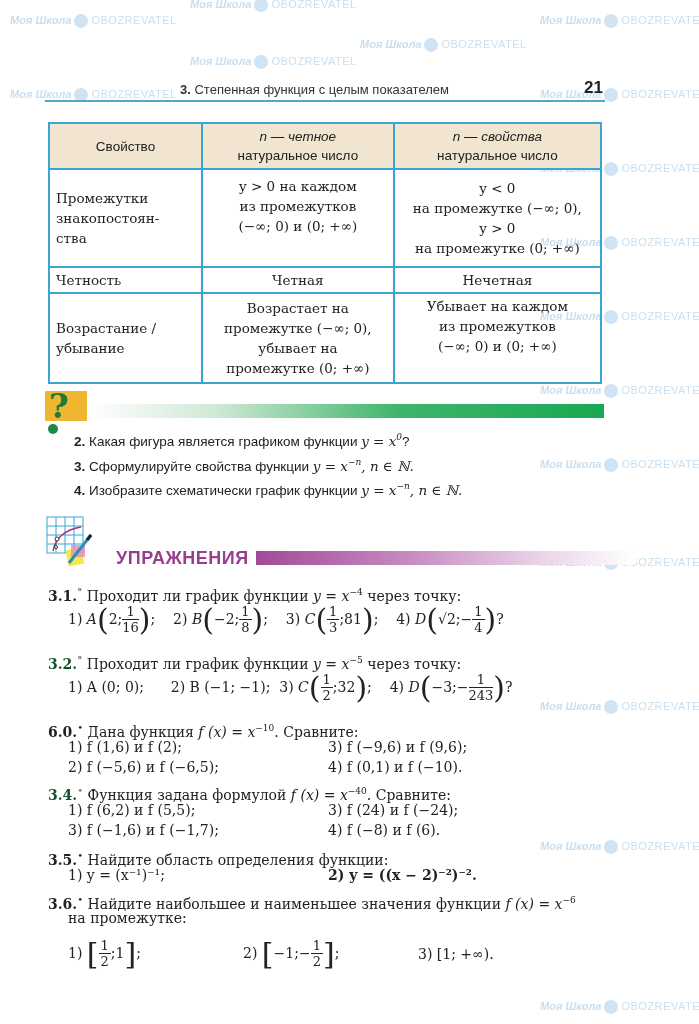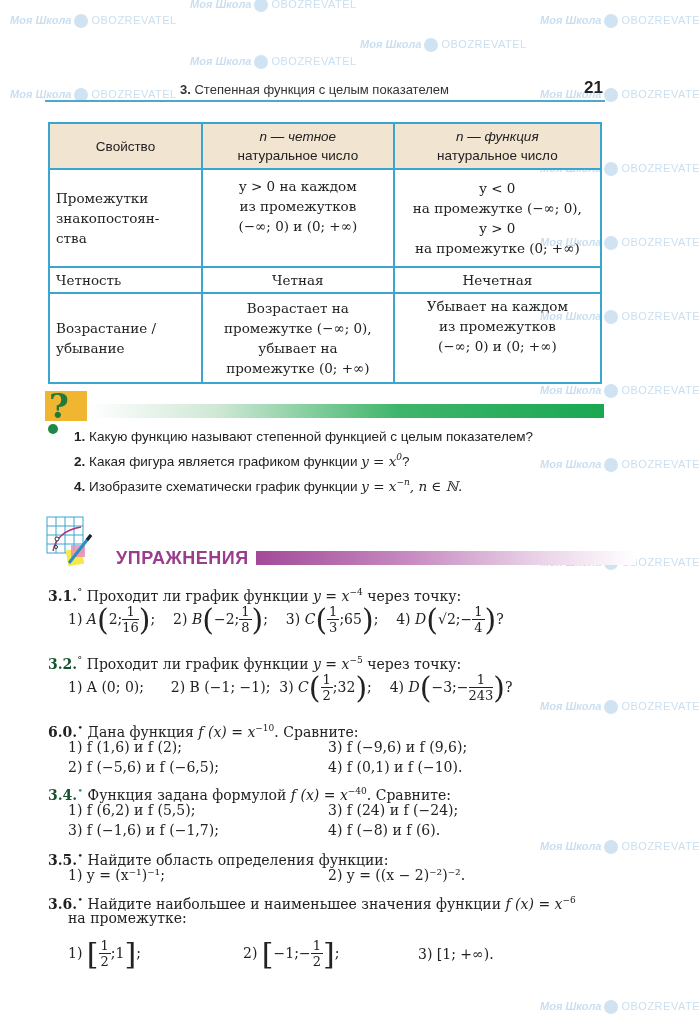--- a/index.html
+++ b/index.html
@@ -83,21 +83,21 @@
   <div class="t"><b>3.</b> <span>Степенная функция с целым показателем</span></div>
   <div class="p">21</div>
 </div>
 <div class="hdr-line"></div>
 
 <table class="props">
   <tbody>
       <tr>
     <th class="c1">Свойство</th>
     <th class="c2"><span class="it">n — четное</span><br><span>натуральное число</span></th>
-    <th class="c3"><span class="it">n — функция</span><br><span>натуральное число</span></th>
+    <th class="c3"><span class="it">n — свойства</span><br><span>натуральное число</span></th>
   </tr>
   <tr style="height:98px;">
     <td>
       <span>Промежутки</span><br>
       <span>знакопостоян-</span><br>
       <span>ства</span>
     </td>
     <td class="ctr" style="vertical-align:top;padding-top:6px;">
       <span>y &gt; 0 на каждом</span><br>
       <span>из промежутков</span><br>
@@ -134,22 +134,22 @@
   </tr>
 </tbody>
   </table>
 
 <div class="q-icon">
     <span class="g">?</span>
   </div>
 <div class="q-dot"></div>
 <div class="q-bar"></div>
 <div class="qs">
-  <div><b>1.</b> <span>Какую функцию называют степенной функцией с целым показателем?</span></div>
   <div><b>2.</b> <span>Какая фигура является графиком функции </span><span class="m">y = x</span><sup class="m">0</sup><span>?</span></div>
+  <div><b>3.</b> <span>Сформулируйте свойства функции </span><span class="m">y = x</span><sup class="m">−n</sup><span class="m">,  n ∈ ℕ.</span></div>
   <div><b>4.</b> <span>Изобразите схематически график функции </span><span class="m">y = x</span><sup class="m">−n</sup><span class="m">,  n ∈ ℕ.</span></div>
 </div>
 
 <svg class="ex-icon" viewBox="0 0 48 54">
   <g stroke="#3aa6cf" stroke-width="1" fill="none">
     <rect x="2" y="2" width="36" height="36"></rect>
     <line x1="11" y1="2" x2="11" y2="38"></line>
       <line x1="20" y1="2" x2="20" y2="38"></line>
       <line x1="29" y1="2" x2="29" y2="38"></line>
     <line x1="2" y1="11" x2="38" y2="11"></line>
@@ -167,21 +167,21 @@
 <div class="ex-title">УПРАЖНЕНИЯ</div>
 <div class="ex-bar"></div>
 
 <div class="ex" style="top:582px;">
   <span class="n">3.1.</span><span class="deg">°</span>
   <span>Проходит ли график функции </span><i>y = x</i><sup>−4</sup><span> через точку:</span>
 </div>
 <div class="sub" style="left:68px;top:604px;">
   <span>1)</span> <i>A</i><span class="paren">(</span><span>2</span>;<span class="frac"><span class="top">1</span><span>16</span></span><span class="paren">)</span>;
   &nbsp;&nbsp;&nbsp;<span>2)</span> <i>B</i><span class="paren">(</span><span>−2</span>;<span class="frac"><span class="top">1</span><span>8</span></span><span class="paren">)</span>;
-  &nbsp;&nbsp;&nbsp;<span>3)</span> <i>C</i><span class="paren">(</span><span class="frac"><span class="top">1</span><span>3</span></span>;<span>65</span><span class="paren">)</span>;
+  &nbsp;&nbsp;&nbsp;<span>3)</span> <i>C</i><span class="paren">(</span><span class="frac"><span class="top">1</span><span>3</span></span>;<span>81</span><span class="paren">)</span>;
   &nbsp;&nbsp;&nbsp;<span>4)</span> <i>D</i><span class="paren">(</span><span>√2</span>;<span>−</span><span class="frac"><span class="top">1</span><span>4</span></span><span class="paren">)</span>?
 </div>
 
 <div class="ex" style="top:650px;">
   <span class="n green">3.2.</span><span class="deg">°</span>
   <span>Проходит ли график функции </span><i>y = x</i><sup>−5</sup><span> через точку:</span>
 </div>
 <div class="sub" style="left:68px;top:672px;">
   <span>1)</span> <span>A (0; 0);</span>
   &nbsp;&nbsp;&nbsp;&nbsp;&nbsp;<span>2)</span> <span>B (−1; −1);</span>
@@ -205,21 +205,21 @@
 <div class="sub" style="left:68px;top:802px;">1) f (6,2)  и  f (5,5);</div>
 <div class="sub" style="left:328px;top:802px;">3) f (24)  и  f (−24);</div>
 <div class="sub" style="left:68px;top:822px;">3) f (−1,6)  и  f (−1,7);</div>
 <div class="sub" style="left:328px;top:822px;">4) f (−8)  и  f (6).</div>
 
 <div class="ex" style="top:846px;text-align:center;">
   <span class="n">3.5.</span><span class="deg">•</span>
   <span>Найдите область определения функции:</span>
 </div>
 <div class="sub" style="left:68px;top:867px;">1) y = (x⁻¹)⁻¹;</div>
-<div class="sub" style="left:328px;top:867px;">2) y = ((x − 2)⁻²)⁻².</div>
+<div class="sub" style="left:328px;top:867px;font-weight:bold;">2) y = ((x − 2)⁻²)⁻².</div>
 
 <div class="ex" style="top:890px;">
   <span class="n">3.6.</span><span class="deg">•</span>
   <span>Найдите наибольшее и наименьшее значения функции </span><i>f (x) = x</i><sup>−6</sup>
 </div>
 <div class="sub" style="left:68px;top:910px;">на промежутке:</div>
 <div class="sub" style="left:68px;top:938px;">
   <span>1)</span> <span class="brk">[</span><span class="frac"><span class="top">1</span><span>2</span></span>;<span>1</span><span class="brk">]</span>;
 </div>
 <div class="sub" style="left:243px;top:938px;">

